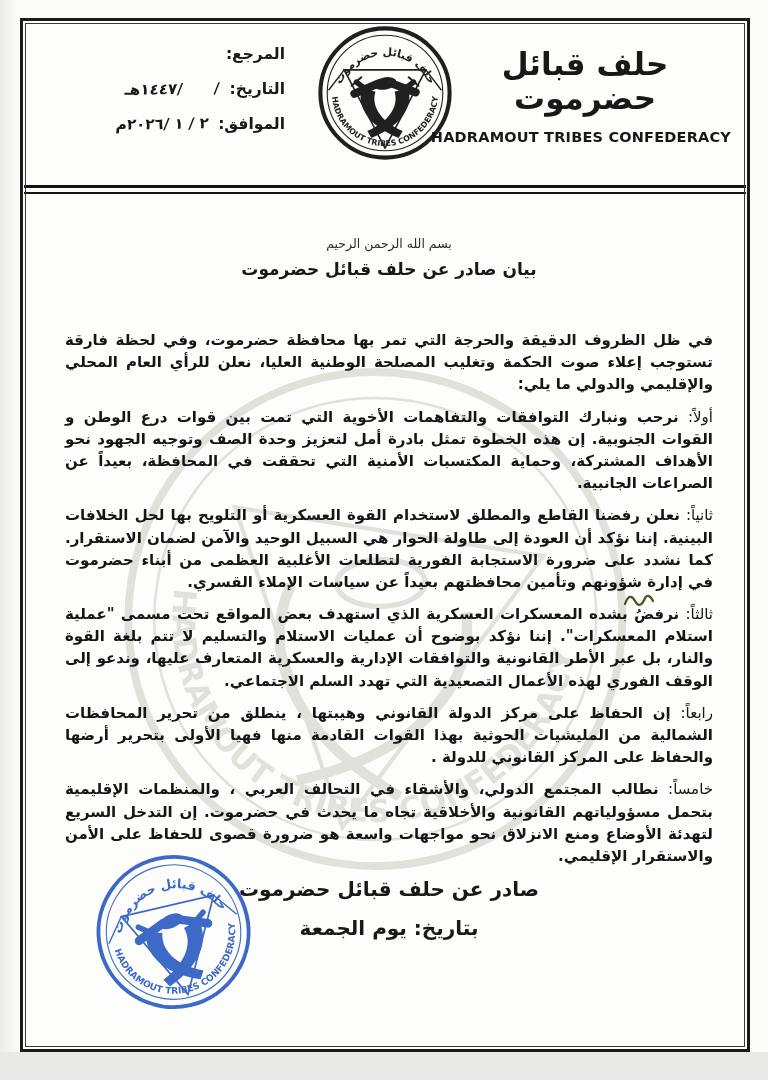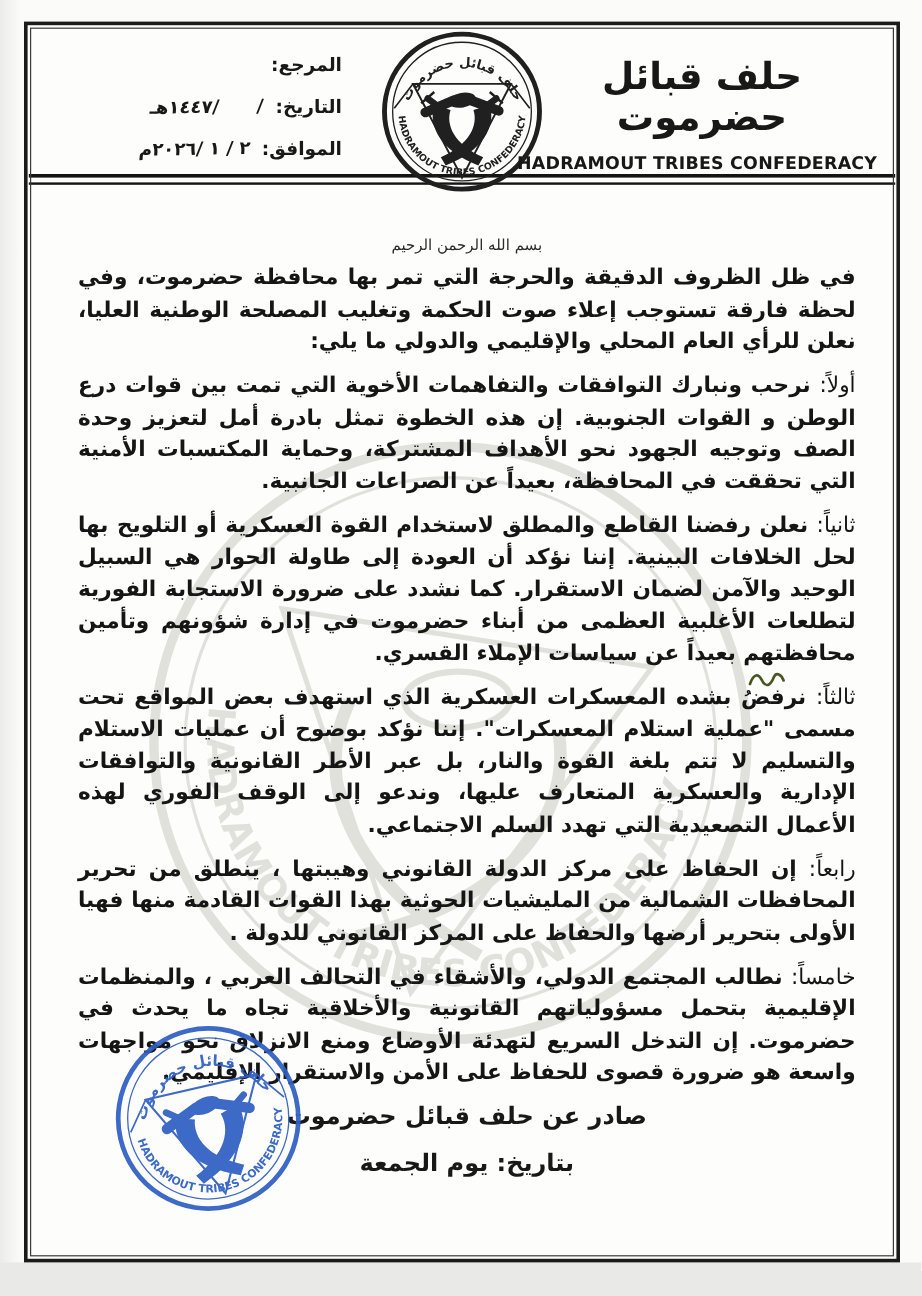--- a/index.html
+++ b/index.html
@@ -13,36 +13,36 @@
   .side-shade{position:absolute;left:0;top:0;width:18px;height:1080px;background:linear-gradient(90deg,#ececea,#fbfbf9);}
 
   
   .frame{
     position:absolute;left:20px;top:18px;right:18px;bottom:28px;
     border:3.5px solid #1b1b1b;background:#fdfdfc;
   }
   .frame::before{content:"";position:absolute;inset:2px;border:1.2px solid #3a3a3a;pointer-events:none;}
 
   
-  .hdr{position:relative;height:124px;}
+  .hdr{position:relative;height:164px;}
   .hdr-titles{position:absolute;right:16px;top:26px;width:292px;text-align:center;}
   .t-ar{font-size:31px;font-weight:bold;letter-spacing:0;line-height:1.1;}
   .t-en{font-size:14.5px;font-weight:bold;margin-top:14px;letter-spacing:.2px;white-space:nowrap;}
   .hdr-emblem{position:absolute;left:50%;transform:translateX(-50%);top:4px;}
   .hdr-fields{position:absolute;left:12px;top:24px;width:250px;}
   .field-row{display:flex;gap:10px;margin-bottom:17px;align-items:baseline;}
   .f-label{font-size:15.5px;font-weight:bold;}
   .f-value{font-size:15px;font-weight:bold;white-space:pre;display:inline-block;transform:skewX(-6deg) rotate(-1deg);}
   .dbl-rule{height:4px;border-top:3.2px solid #141414;border-bottom:2.8px solid #141414;margin:0 1px;}
 
   
   .doc-body{position:relative;padding:42px 34px 0 42px;z-index:1;}
   .basmala{margin:0 0 8px 0;text-align:center;font-size:12.5px;font-weight:400;color:#2b2b2b;}
   .doc-title{margin:0 0 50px 0;text-align:center;font-size:17px;font-weight:bold;}
-  .para{margin:0 0 10px 0;font-size:18px;font-weight:bold;line-height:1.48;text-align:justify;color:#151515;position:relative;}
+  .para{margin:0 0 10px 0;font-size:15px;font-weight:bold;line-height:1.48;text-align:justify;color:#151515;position:relative;}
   .p-label{font-weight:normal;margin-top:20px;}
   .prayer{margin:12px 0 10px 0;text-align:center;font-size:15px;font-weight:bold;}
   .close-line{margin:0 0 15px 0;text-align:center;font-size:20px;font-weight:bold;}
 
   
   .emblem-black{color:#202020;}
   .stamp-wrap{position:absolute;left:72px;top:832px;z-index:2;transform:rotate(-13deg);opacity:.93;}
   .stamp-blue{color:#2e5fc2;}
   .wm-wrap{position:absolute;left:92px;top:338px;z-index:0;transform:rotate(9deg);opacity:.55;}
   .wm-gray{color:#c7cbc0;}
@@ -120,20 +120,21 @@
       <ellipse cx="100" cy="86" rx="17" ry="9" fill="none" stroke="currentColor" stroke-width="2" transform="rotate(-10 100 86)"></ellipse>
       <path id="w-arcB" d="M22,100 A78,78 0 0 0 178,100" fill="none"></path>
       <text font-size="12" font-weight="bold" fill="currentColor">
         <textPath href="#w-arcB" startOffset="50%" text-anchor="middle">HADRAMOUT TRIBES CONFEDERACY</textPath>
       </text>
     </svg>
   </div>
 
   <main class="doc-body">
     <p class="basmala">بسم الله الرحمن الرحيم</p>
+    <h1 class="doc-title">بيان صادر عن حلف قبائل حضرموت</h1>
 
     <p class="para">في ظل الظروف الدقيقة والحرجة التي تمر بها محافظة حضرموت، وفي لحظة فارقة تستوجب إعلاء صوت الحكمة وتغليب المصلحة الوطنية العليا، نعلن للرأي العام المحلي والإقليمي والدولي ما يلي:</p>
 
     <p class="para">
       <span class="p-label">أولاً:</span>
       <span>نرحب ونبارك التوافقات والتفاهمات الأخوية التي تمت بين قوات درع الوطن و القوات الجنوبية. إن هذه الخطوة تمثل بادرة أمل لتعزيز وحدة الصف وتوجيه الجهود نحو الأهداف المشتركة، وحماية المكتسبات الأمنية التي تحققت في المحافظة، بعيداً عن الصراعات الجانبية.</span>
     </p>
 
     <p class="para">
       <span class="p-label">ثانياً:</span>

